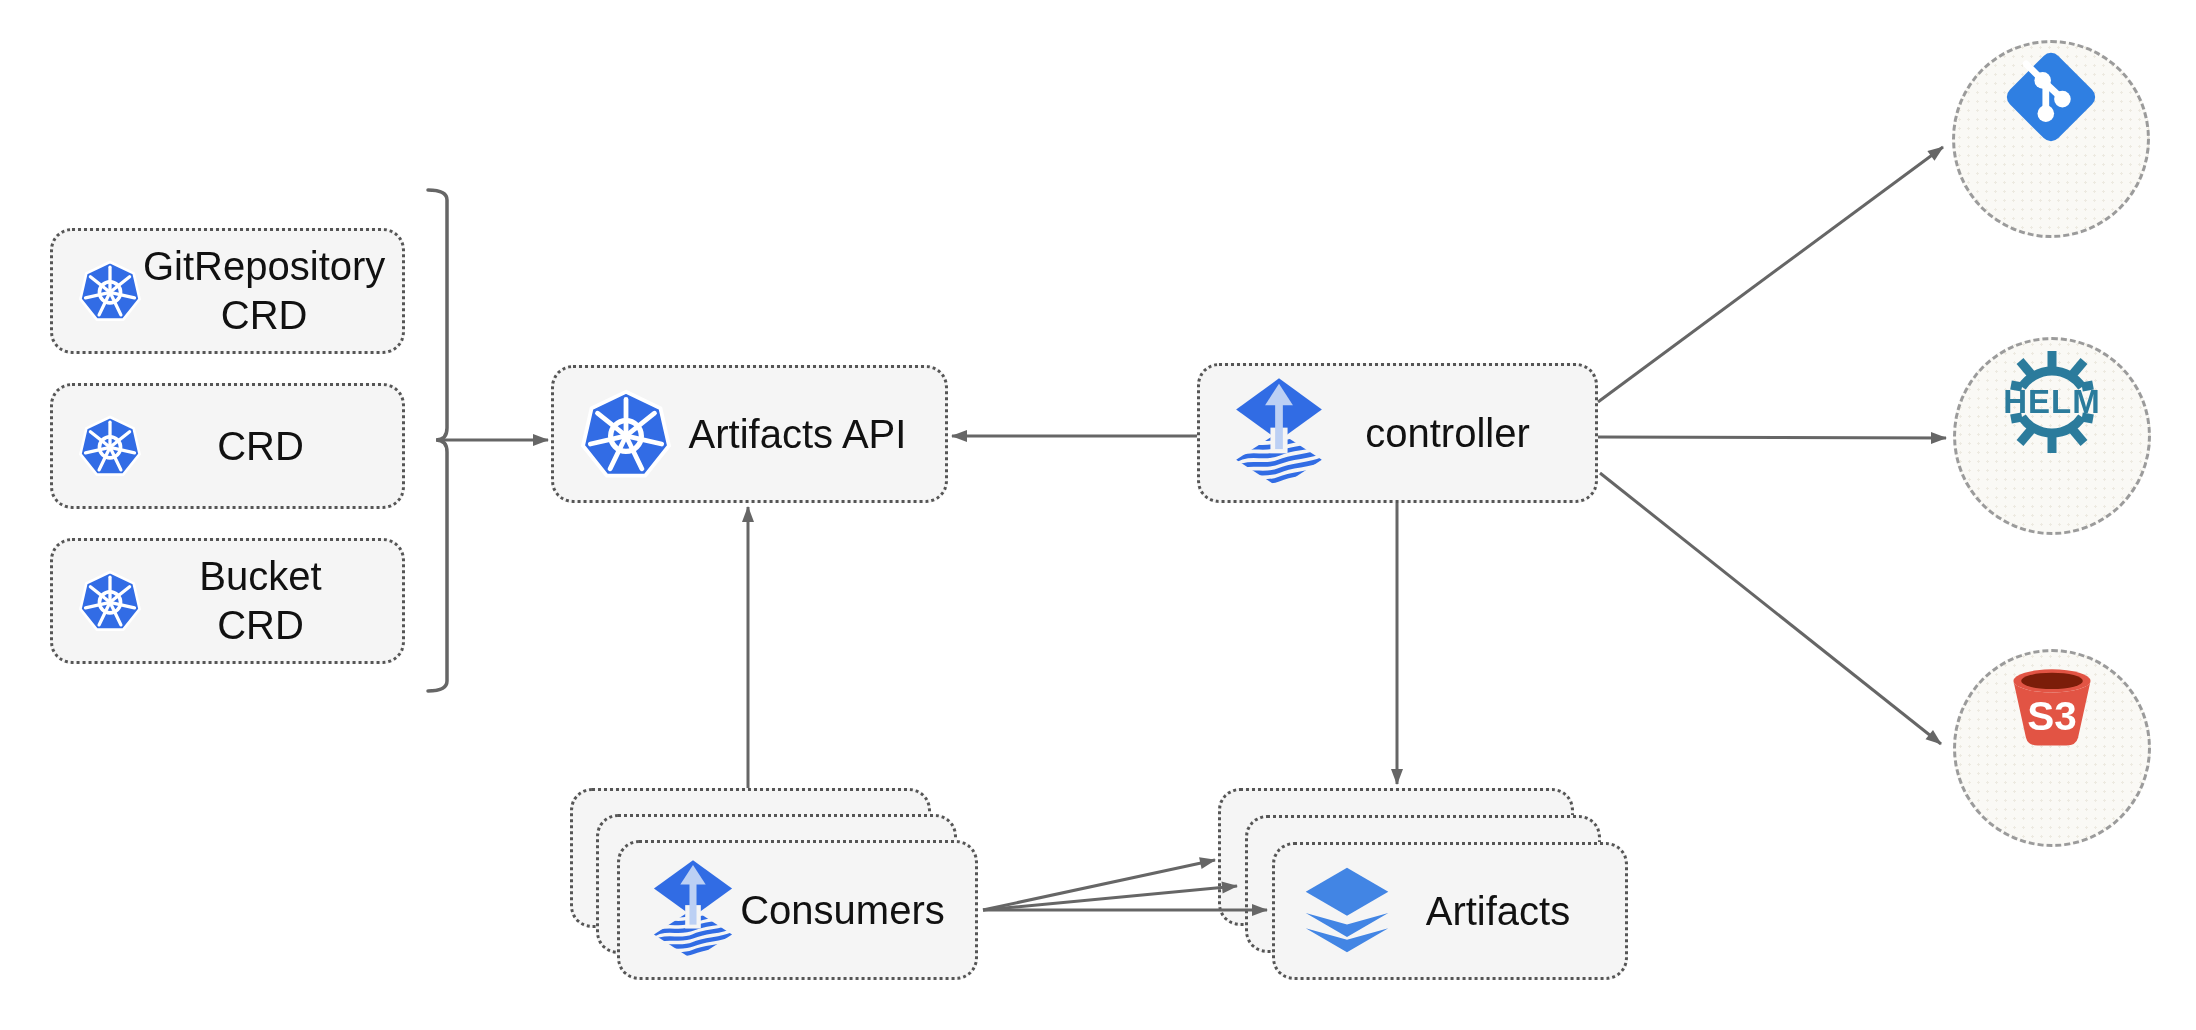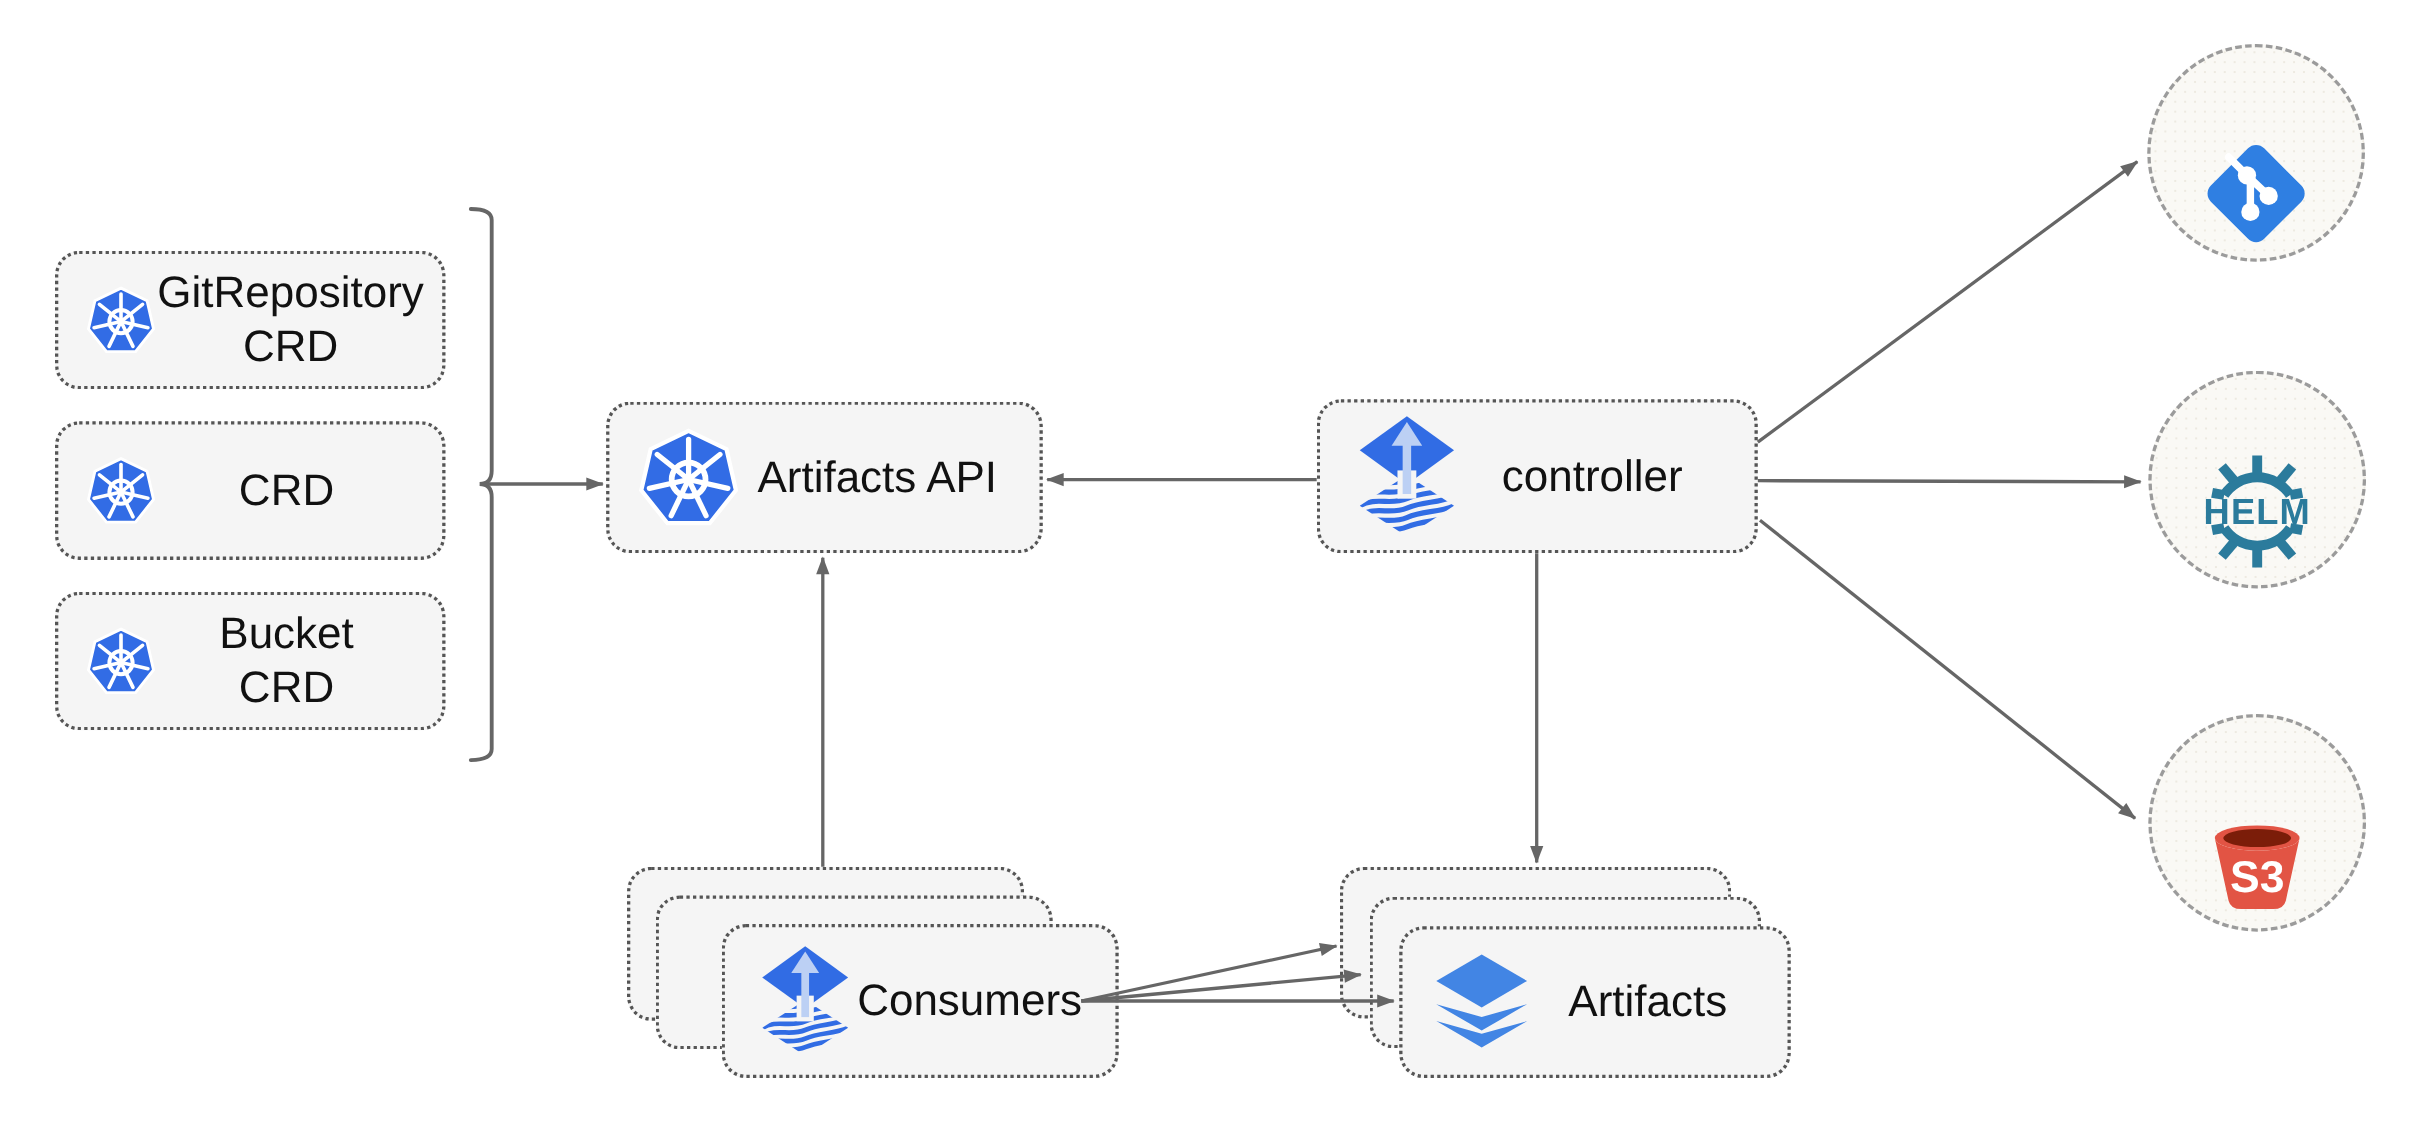--- a/index.html
+++ b/index.html
@@ -16,21 +16,21 @@
     border:3px dotted var(--node-border,#555);border-radius:22px;display:flex;
     align-items:center;padding:0 24px;z-index:2;}
   .node.stack-back{z-index:1;}
   .node.stack-front{z-index:3;}
   .node .label{flex:1;text-align:center;font-size:40px;line-height:1.22;color:var(--text-color,#111);}
   .node .label span{display:block;}
   .icon-holder{flex:0 0 auto;display:flex;align-items:center;justify-content:center;}
   .ext-circle{position:absolute;box-sizing:border-box;width:198px;height:198px;border-radius:50%;
     border:3px dashed var(--circle-border,#9B9B9B);background:var(--circle-fill,#FAF9F5);
     background-image:radial-gradient(#edeae1 1.3px, transparent 1.3px);background-size:9px 9px;
-    display:flex;align-items:flex-end;justify-content:center;z-index:2;}
+    display:flex;align-items:flex-start;justify-content:center;z-index:2;}
   .overlay{position:absolute;left:0;top:0;z-index:5;pointer-events:none;}
   .edge{stroke:var(--arrow-gray,#666);stroke-width:3;fill:none;}
   .bracket{stroke:var(--arrow-gray,#666);stroke-width:3.5;fill:none;stroke-linecap:round;}
   .arrowhead{fill:var(--arrow-gray,#666);}
   .fill-k8s{fill:var(--kubernetes-blue,#326CE5);}
   .fill-flux{fill:var(--flux-blue,#316CE4);}
   .stroke-flux{stroke:var(--flux-blue,#316CE4);}
   .fill-flux-light{fill:var(--flux-arrow-light,#BCD0F4);}
   .fill-git{fill:var(--git-blue,#2F7FE2);}
   .helm-stroke{stroke:var(--helm-teal,#2B7B9C);}
@@ -160,21 +160,21 @@
         <rect class="fill-flux-light" x="38.4" y="24" width="7.2" height="44"></rect>
       </svg>
     </span>
     <div class="label">
       <span>controller</span>
     </div>
   </div>
 
   <div class="node stack-back" style="left:570px;top:788px;width:361px;height:140px;"></div>
   <div class="node" style="left:596px;top:814px;width:361px;height:140px;"></div>
-  <div class="node stack-front" style="left:656px;top:840px;width:361px;height:140px;">
+  <div class="node stack-front" style="left:617px;top:840px;width:361px;height:140px;">
     <span class="icon-holder" style="padding-left:8px;">
       <svg width="82" height="104" viewBox="0 0 84 106">
         <defs>
             <clipPath id="fluxclip-cons">
               <polygon points="42,52 82,78 42,104 2,78"></polygon>
             </clipPath>
           </defs>
         <polygon class="fill-flux" points="42,2 82,31 42,60 2,31"></polygon>
         <g clip-path="url(#fluxclip-cons)" class="stroke-flux" stroke-width="4.4" fill="none" stroke-linecap="round">
           <path d="M2,62 C16,54 28,62 42,56 S68,52 82,46"></path>

